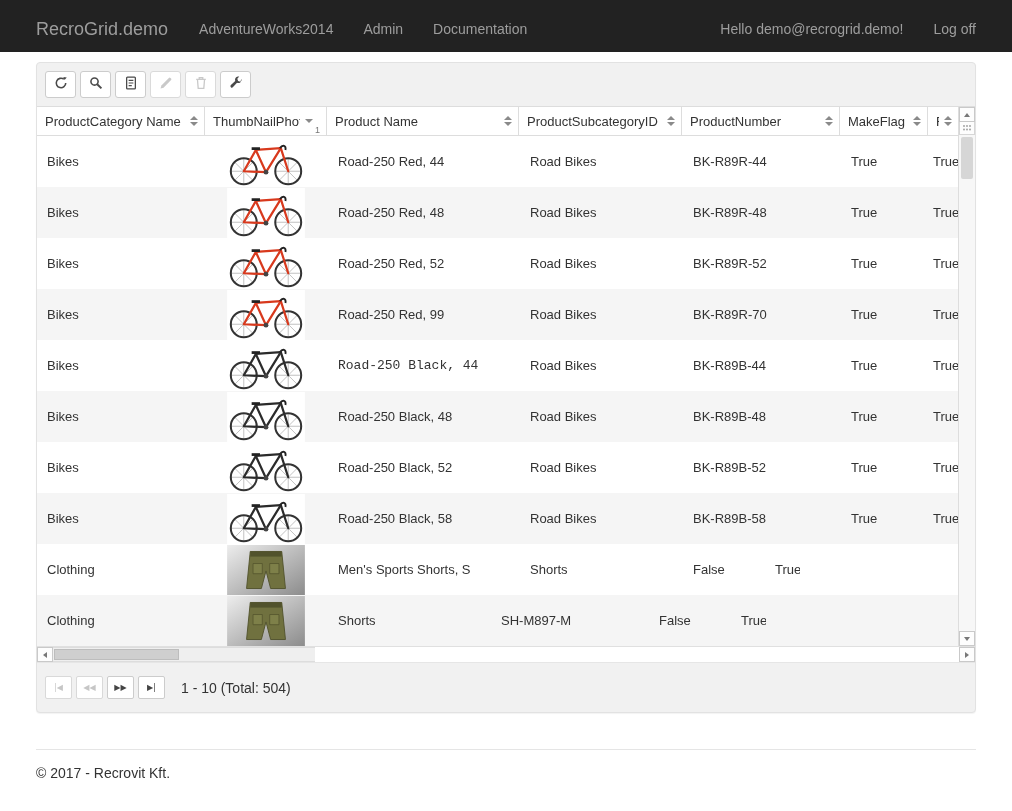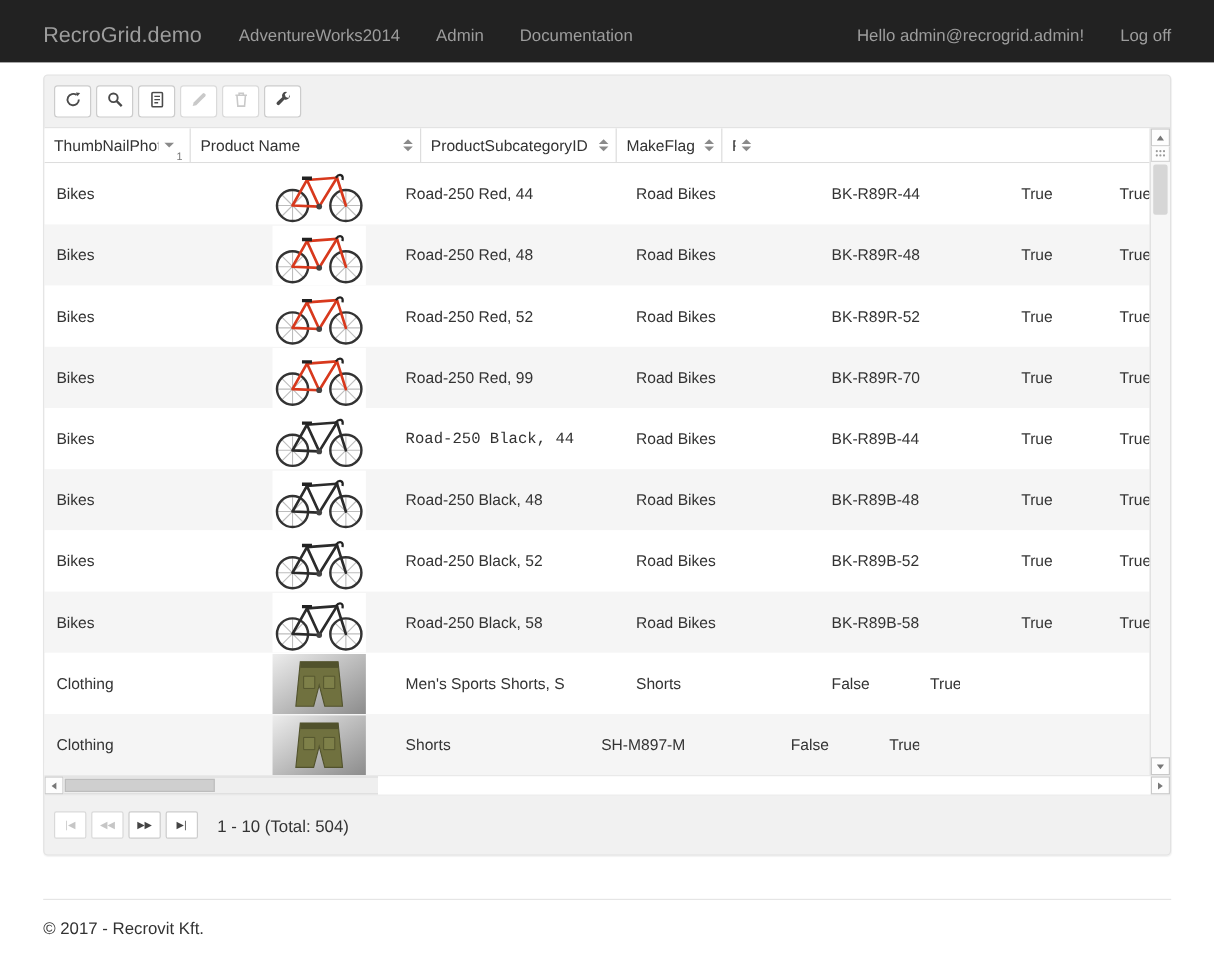--- a/index.html
+++ b/index.html
@@ -75,21 +75,21 @@
 <body>
 
 <nav class="navbar">
   <a class="brand">RecroGrid.demo</a>
   <ul class="nav-items">
       <li class="nav-item">AdventureWorks2014</li>
       <li class="nav-item">Admin</li>
       <li class="nav-item">Documentation</li>
     </ul>
   <div class="nav-right">
-    <span class="nav-item">Hello admin@recrogrid.admin!</span>
+    <span class="nav-item">Hello demo@recrogrid.demo!</span>
     <span class="nav-item">Log off</span>
   </div>
 </nav>
 
 <div class="container">
   <div class="panel">
 
     <div class="toolbar">
         <button class="tbtn">
           <span><svg width="14" height="14" viewBox="0 0 16 16">
@@ -124,36 +124,50 @@
         <button class="tbtn">
           <span><svg width="14" height="14" viewBox="0 0 16 16">
               <path d="M14.2 3.2a3.8 3.8 0 0 1-5 4.6l-4.6 4.9a1.7 1.7 0 1 1-2.4-2.4l4.9-4.6a3.8 3.8 0 0 1 4.6-5L9.5 3l0.9 2.6 2.6 0.9z" fill="currentColor"></path>
             </svg></span>
         </button>
       </div>
 
     <div class="gridwrap">
       <div class="gridmain">
         <div class="ghead">
+            <div class="hcell" style="width: 168px;">
+              <span class="hlabel">ProductCategory Name</span>
+              <span class="sorticons">
+                <span class="caret up"></span>
+                <span class="caret down"></span>
+              </span>
+            </div>
             <div class="hcell" style="width: 122px;">
               <span class="hlabel">ThumbNailPhoto</span>
               <span class="sorticons">
                 <span class="caret down"></span>
               </span>
               <span class="sort-ord">1</span>
             </div>
             <div class="hcell" style="width: 192px; gap: 32px;">
               <span class="hlabel">Product Name</span>
               <span class="sorticons">
                 <span class="caret up"></span>
                 <span class="caret down"></span>
               </span>
             </div>
             <div class="hcell" style="width: 163px;">
               <span class="hlabel">ProductSubcategoryID</span>
+              <span class="sorticons">
+                <span class="caret up"></span>
+                <span class="caret down"></span>
+              </span>
+            </div>
+            <div class="hcell" style="width: 158px;">
+              <span class="hlabel">ProductNumber</span>
               <span class="sorticons">
                 <span class="caret up"></span>
                 <span class="caret down"></span>
               </span>
             </div>
             <div class="hcell" style="width: 88px;">
               <span class="hlabel">MakeFlag</span>
               <span class="sorticons">
                 <span class="caret up"></span>
                 <span class="caret down"></span>

